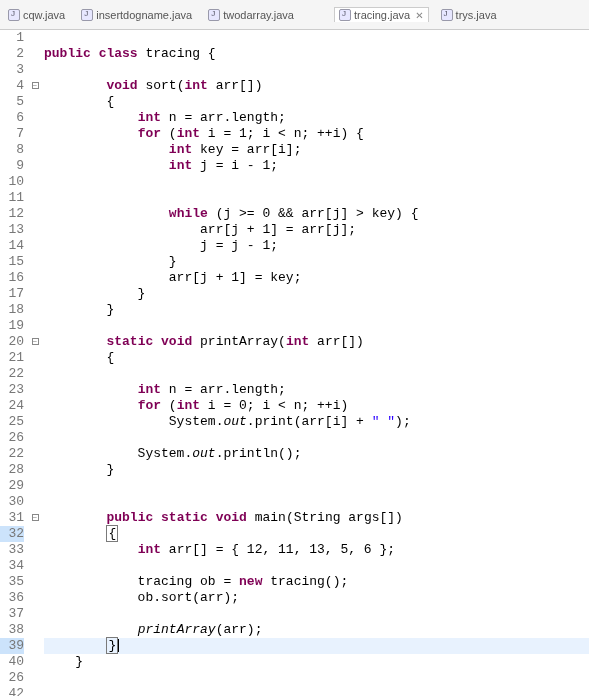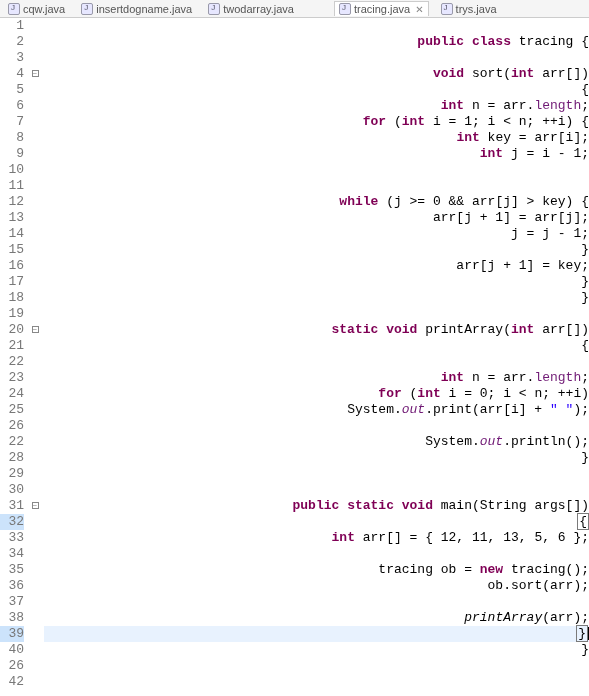--- a/index.html
+++ b/index.html
@@ -8,21 +8,21 @@
     background: #fff;
     font-family: Consolas, "Courier New", monospace;
     font-size: 13px;
     color: #000;
     width: 589px;
     height: 696px;
     overflow: hidden;
   }
   .tabbar {
     display: flex;
-    height: 18px;
+    height: 30px;
     background: #f5f5f5;
     border-bottom: 1px solid #ccc;
     font-family: "Segoe UI", Tahoma, sans-serif;
     font-size: 11px;
     align-items: center;
     gap: 8px;
     padding-left: 4px;
     overflow: hidden;
   }
   .tab {
@@ -85,23 +85,23 @@
     text-align: center;
     vertical-align: middle;
     color: #888;
   }
   .code {
     flex: 1;
     line-height: 16px;
     white-space: pre;
     padding-left: 4px;
   }
-  .code div { height: 16px; text-align: right; }
+  .code div { height: 16px; }
   .k  { color: #7f0055; font-weight: bold; }  
-  .f  { color: #701a75; }                     
+  .f  { color: #000000; }                     
   .s  { color: #2a00ff; }
   .it { font-style: italic; }
   .hl-line { background: #e8f2fe; }
   .hl-gutter { background: #cce3fb; }
   .cursor {
     display:inline-block; width:1px; height:13px;
     background:#000; vertical-align:middle;
   }
 </style>
 </head>

